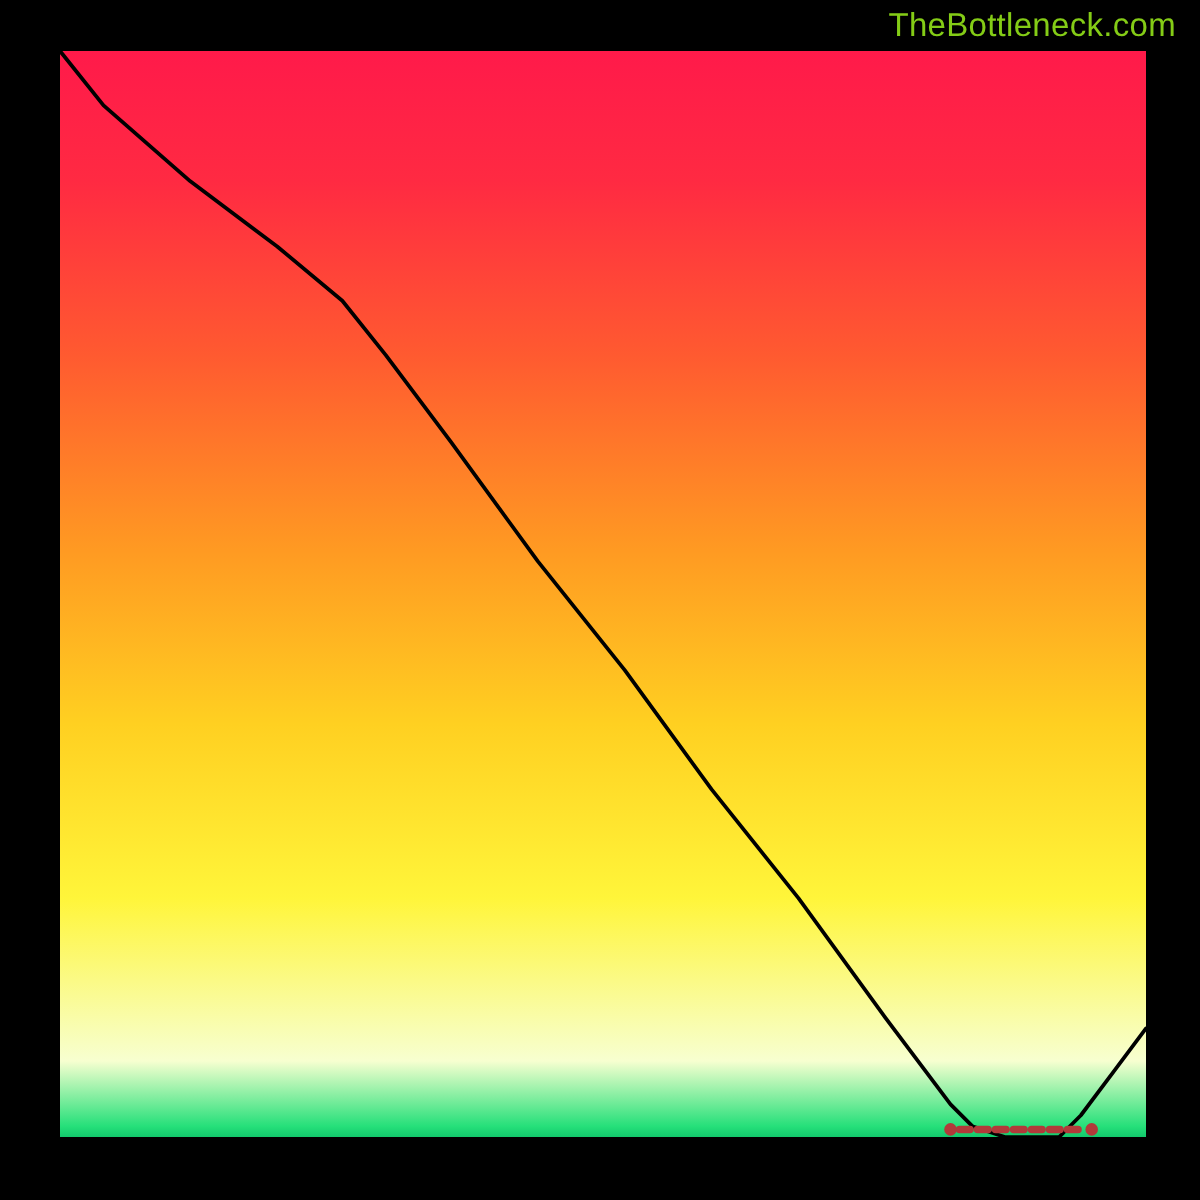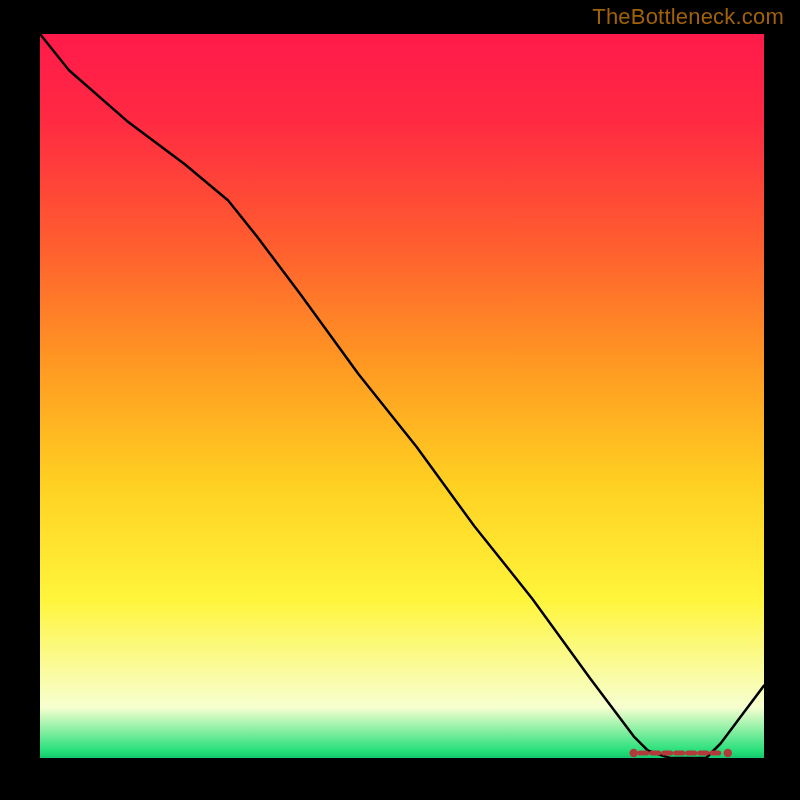--- a/index.html
+++ b/index.html
@@ -1,17 +1,17 @@
 <!DOCTYPE html>
 <html><head>
 <meta charset="utf-8">
 <style>
 html, body { margin: 0; padding: 0; width: 800px; height: 800px; background: #000; overflow: hidden; }
 .frame { position: relative; width: 800px; height: 800px; background: #000; }
-.watermark { position: absolute; top: 4px; right: 16px; color: #a16207; font-family: Arial, Helvetica, sans-serif; font-size: 22px; letter-spacing: 0.2px; }
+.watermark { position: absolute; top: 4px; right: 16px; color: #84cc16; font-family: Arial, Helvetica, sans-serif; font-size: 22px; letter-spacing: 0.2px; }
 svg { position: absolute; left: 0; top: 0; }
 </style>
 </head>
 <body>
 
 <div class="frame">
   <div class="watermark">TheBottleneck.com</div>
   <svg id="chart-svg" width="800" height="800">
       <defs>
         <linearGradient id="grad" x1="0" y1="0" x2="0" y2="1">

